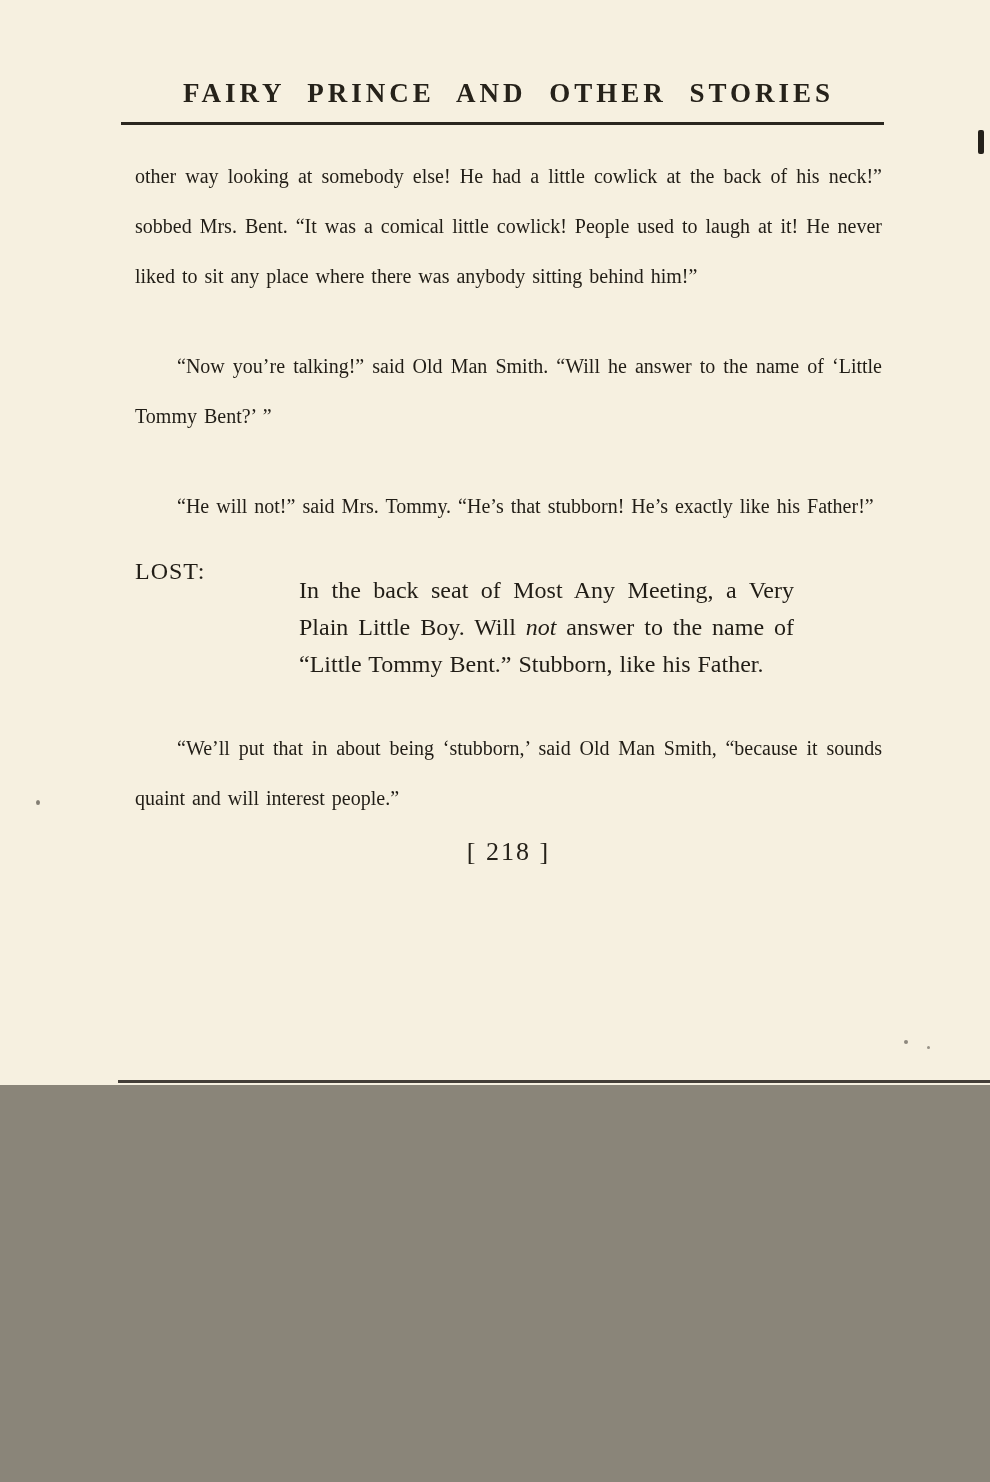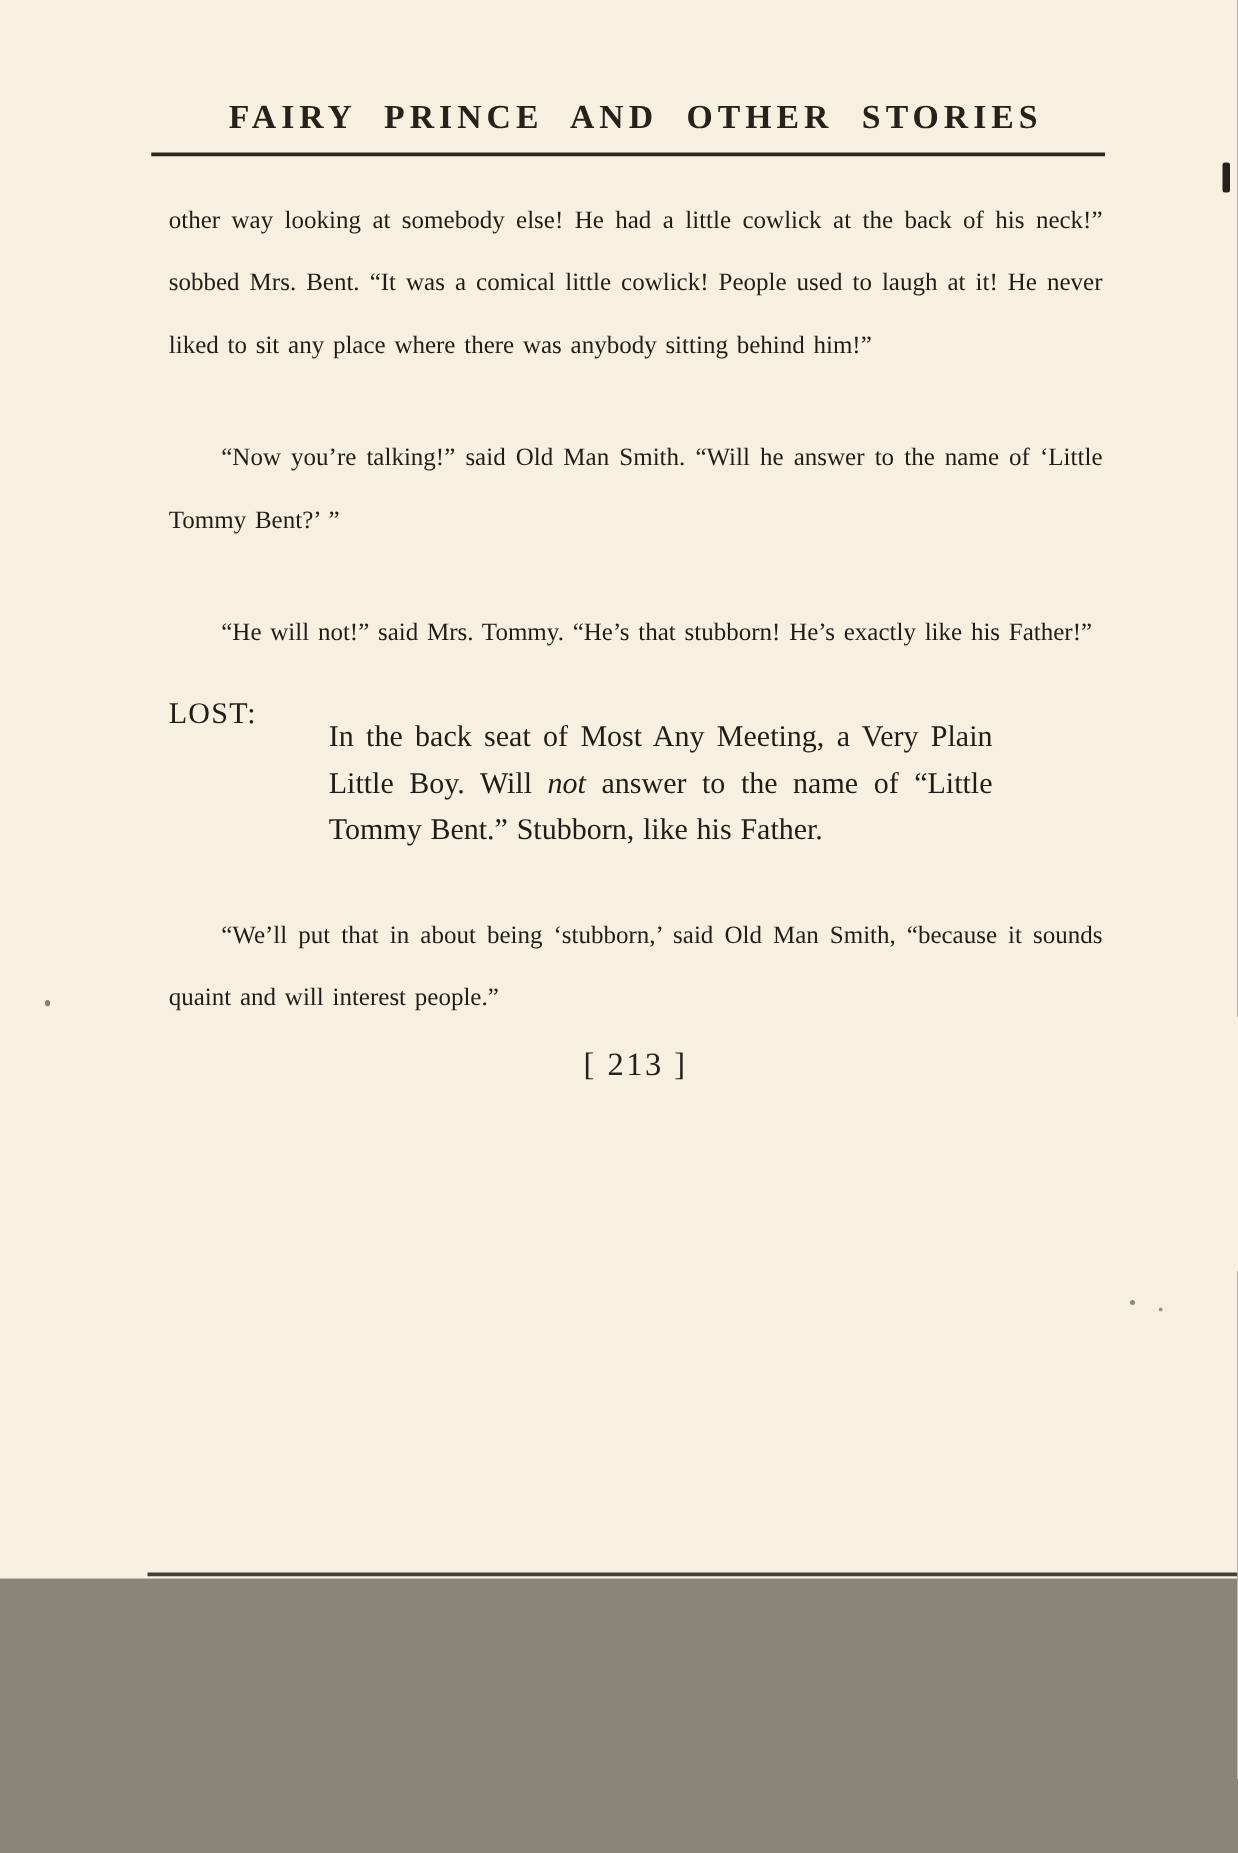--- a/index.html
+++ b/index.html
@@ -3,21 +3,21 @@
 <meta charset="utf-8">
 <style>
   html, body {
     margin: 0;
     padding: 0;
     background: #8a8579;
   }
   .page {
     position: relative;
     width: 990px;
-    height: 1263px;
+    height: 1085px;
     margin: 0 auto;
     background: #f6f0e0;
     box-sizing: border-box;
     padding: 78px 108px 0 135px;
     font-family: "Liberation Serif", "DejaVu Serif", serif;
     color: #211d16;
     overflow: hidden;
   }
   .running-header {
     text-align: center;
@@ -45,20 +45,21 @@
   }
   .para.indent {
     text-indent: 42px;
     margin-top: 40px;
   }
   .lost-block {
     display: flex;
     margin: 22px 0 26px 0;
     font-size: 24px;
     line-height: 37px;
+    gap: 36px;
   }
   .lost-label {
     flex: 0 0 128px;
     letter-spacing: 1px;
   }
   .lost-text {
     flex: 1 1 auto;
     margin-right: 88px;
     text-align: justify;
     word-spacing: 1px;
@@ -102,21 +103,21 @@
 
     <div class="lost-block">
       <span class="lost-label">LOST:</span>
       <span class="lost-text"><span>In the back seat of Most Any Meeting, a Very Plain Little Boy.  Will </span><i>not</i><span> answer to the name of “Little Tommy Bent.”  Stubborn, like his Father.</span></span>
     </div>
 
     <p class="para indent">“We’ll put that in about being ‘stubborn,’ said Old Man Smith, “because it sounds quaint and will interest people.”</p>
 
   </div>
 
-  <div class="page-number">[ 213 ]</div>
+  <div class="page-number">[ 218 ]</div>
 
   <div class="artifact edge-tick-right"></div>
   <div class="artifact speck-left"></div>
   <div class="artifact speck-right-a"></div>
   <div class="artifact speck-right-b"></div>
   <div class="artifact bottom-scan-line"></div>
 
 </div>
 
 </body></html>

